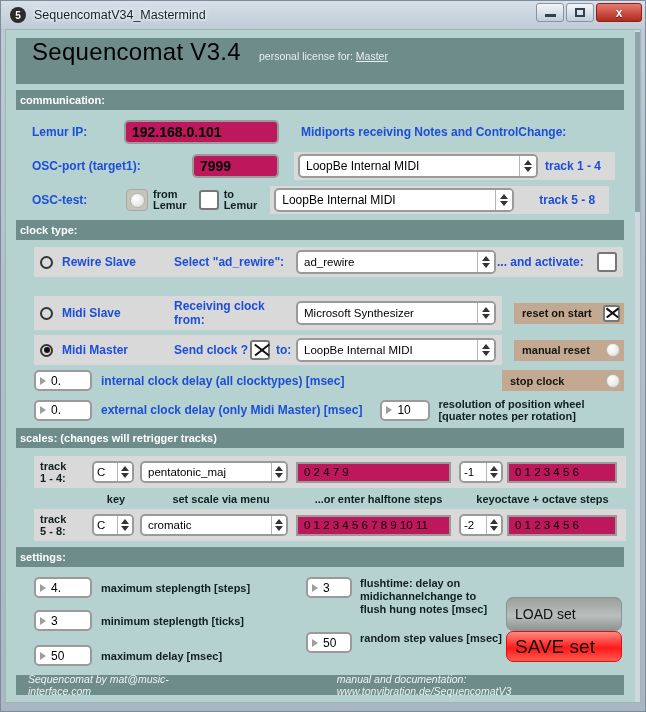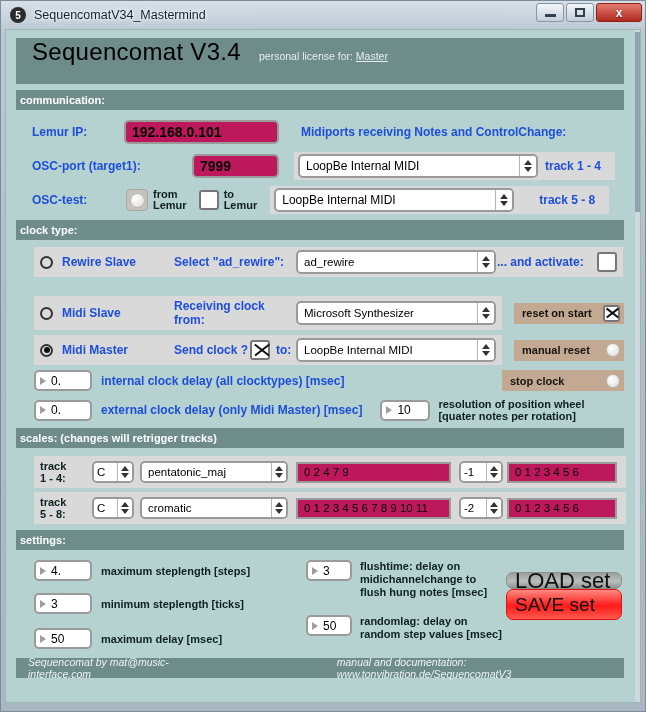--- a/index.html
+++ b/index.html
@@ -442,20 +442,27 @@
         <div class="combo" style="width:44px;height:22px;margin-left:8px;">
           <div class="val" style="font-size:11.5px;padding:0 3px;">-1</div>
           <div class="spin" style="width:15px;">
               <i class="up"></i>
               <i class="dn"></i>
             </div>
         </div>
         <div class="tinput small" style="width:110px;margin-left:4px;">0 1 2 3 4 5 6</div>
       </div>
 
+      <div class="row" style="margin:5px 0 0 18px;width:592px;">
+        <div style="width:52px;"></div>
+        <div class="lbl-sm" style="width:60px;text-align:center;">key</div>
+        <div class="lbl-sm" style="width:150px;text-align:center;">set scale via menu</div>
+        <div class="lbl-sm" style="width:165px;text-align:center;">...or enter halftone steps</div>
+        <div class="lbl-sm" style="width:163px;text-align:center;">keyoctave + octave steps</div>
+      </div>
 
       <div class="row strip" style="margin:4px 0 0 18px;padding:4px 6px;width:592px;">
         <div style="width:52px;line-height:12px;">
           <div class="lbl-sm">track</div>
           <div class="lbl-sm">5 - 8:</div>
         </div>
         <div class="combo" style="width:42px;height:22px;">
           <div class="val" style="font-size:11.5px;padding:0 3px;">C</div>
           <div class="spin" style="width:15px;">
               <i class="up"></i>
@@ -519,28 +526,27 @@
               <div class="lbl-sm">midichannelchange to</div>
               <div class="lbl-sm">flush hung notes [msec]</div>
             </div>
           </div>
           <div class="row" style="align-items:flex-start;margin-top:16px;">
             <div class="numbox" style="width:46px;">
               <div class="tri"></div>
               <span>50</span>
             </div>
             <div style="margin-left:8px;line-height:13px;">
-              <div class="lbl-sm">randomlag: delay on</div>
               <div class="lbl-sm">random step values [msec]</div>
             </div>
           </div>
         </div>
 
         <div style="width:116px;">
-          <div class="bigbtn" style="height:17px;font-size:22px;margin-top:12px;">
+          <div class="bigbtn" style="height:34px;font-size:14px;margin-top:20px;">
             <span>LOAD set</span>
           </div>
           <div class="bigbtn save" style="height:31px;font-size:19px;margin-top:0;text-align:center;">
             <span>SAVE set</span>
           </div>
         </div>
       </div>
 
       <div class="footer" style="margin-top:9px;">
         <span>Sequencomat by mat@music-interface.com</span>

